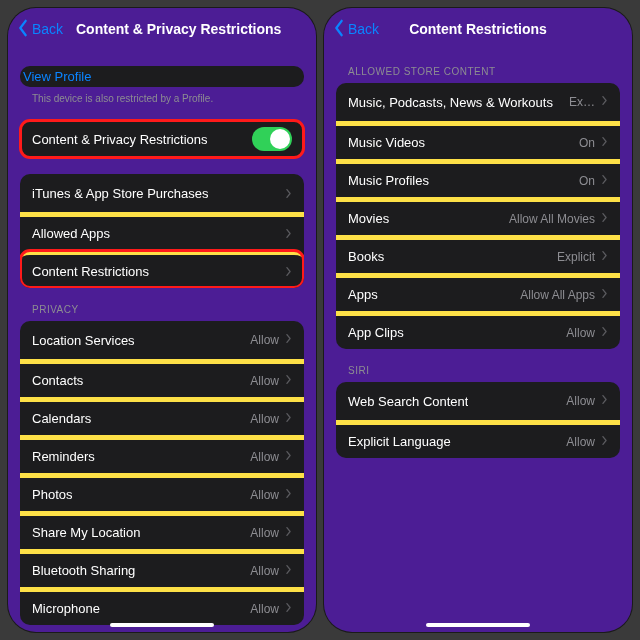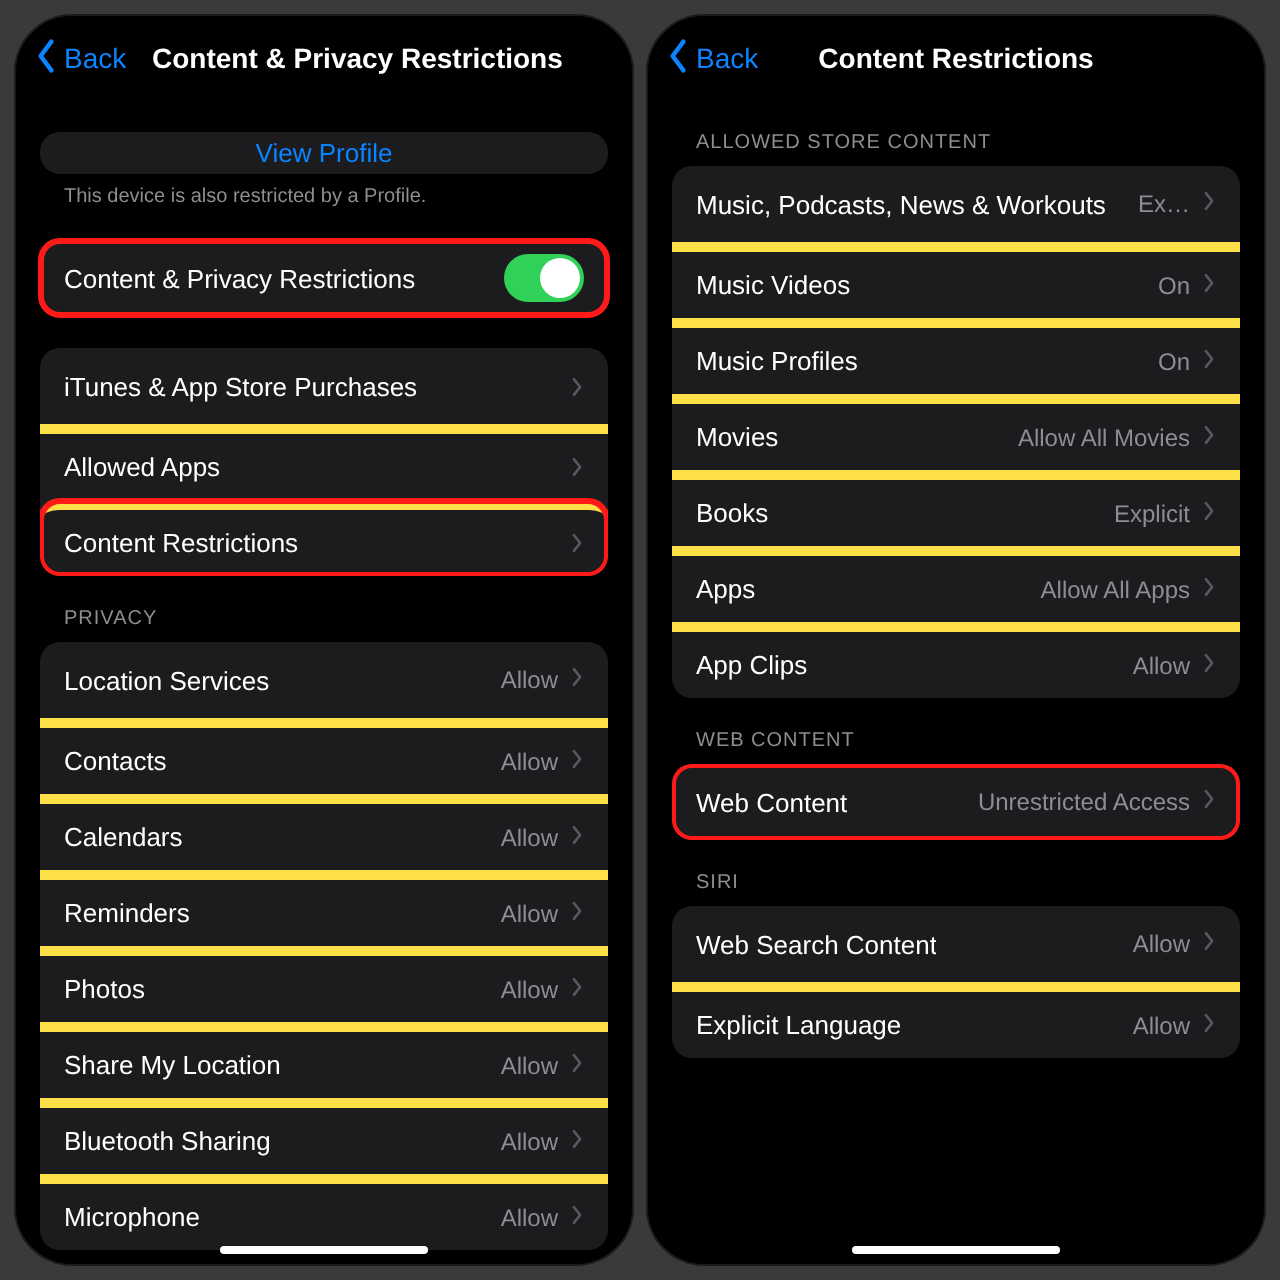--- a/index.html
+++ b/index.html
@@ -7,21 +7,21 @@
     background: #3a3a3a;
     font-family: -apple-system, "Helvetica Neue", Arial, sans-serif;
     width: 640px; height: 640px;
     overflow: hidden;
     padding: 8px;
     display: flex;
     gap: 8px;
   }
   .phone {
     flex: 1 1 0;
-    background: #000000;
+    background: #4c1d95;
     border-radius: 28px;
     overflow: hidden;
     position: relative;
     display: flex;
     flex-direction: column;
     box-shadow: 0 0 0 1px #1a1a1a;
   }
   .nav {
     height: 42px;
     display: flex;
@@ -95,21 +95,20 @@
     white-space: nowrap;
     overflow: hidden;
     text-overflow: ellipsis;
   }
   .chev { color: #5a5a5e; }
   .chev svg { width: 7px; height: 11px; display:block; }
   .linkrow {
     color: #0a84ff;
     font-size: 13px;
     padding: 3px;
-    text-align: center;
   }
   .caption {
     color: #8d8d92;
     font-size: 10px;
     padding: 6px 12px 0;
   }
   .toggle {
     width: 40px; height: 24px;
     background: #30d158;
     border-radius: 12px;
@@ -398,36 +397,20 @@
               <span class="chev">
                 <svg viewBox="0 0 8 14" fill="none">
                   <path d="M2 2 L6 7 L2 12" stroke="#5a5a5e" stroke-width="1.6" stroke-linecap="round" stroke-linejoin="round"></path>
                 </svg>
               </span>
             </span>
           </div>
         </div>
     </div>
 
-    <div class="group">
-      <div class="group-header">WEB CONTENT</div>
-      <div class="card" id="right-web">
-          <div class="row hl">
-            <span class="row-label">Web Content</span>
-            <span class="row-right">
-              <span class="row-detail">Unrestricted Access</span>
-              <span class="chev">
-                <svg viewBox="0 0 8 14" fill="none">
-                  <path d="M2 2 L6 7 L2 12" stroke="#5a5a5e" stroke-width="1.6" stroke-linecap="round" stroke-linejoin="round"></path>
-                </svg>
-              </span>
-            </span>
-          </div>
-        </div>
-    </div>
 
     <div class="group">
       <div class="group-header">SIRI</div>
       <div class="card" id="right-siri">
           <div class="row">
             <span class="row-label">Web Search Content</span>
             <span class="row-right">
               <span class="row-detail">Allow</span>
               <span class="chev">
                 <svg viewBox="0 0 8 14" fill="none">

